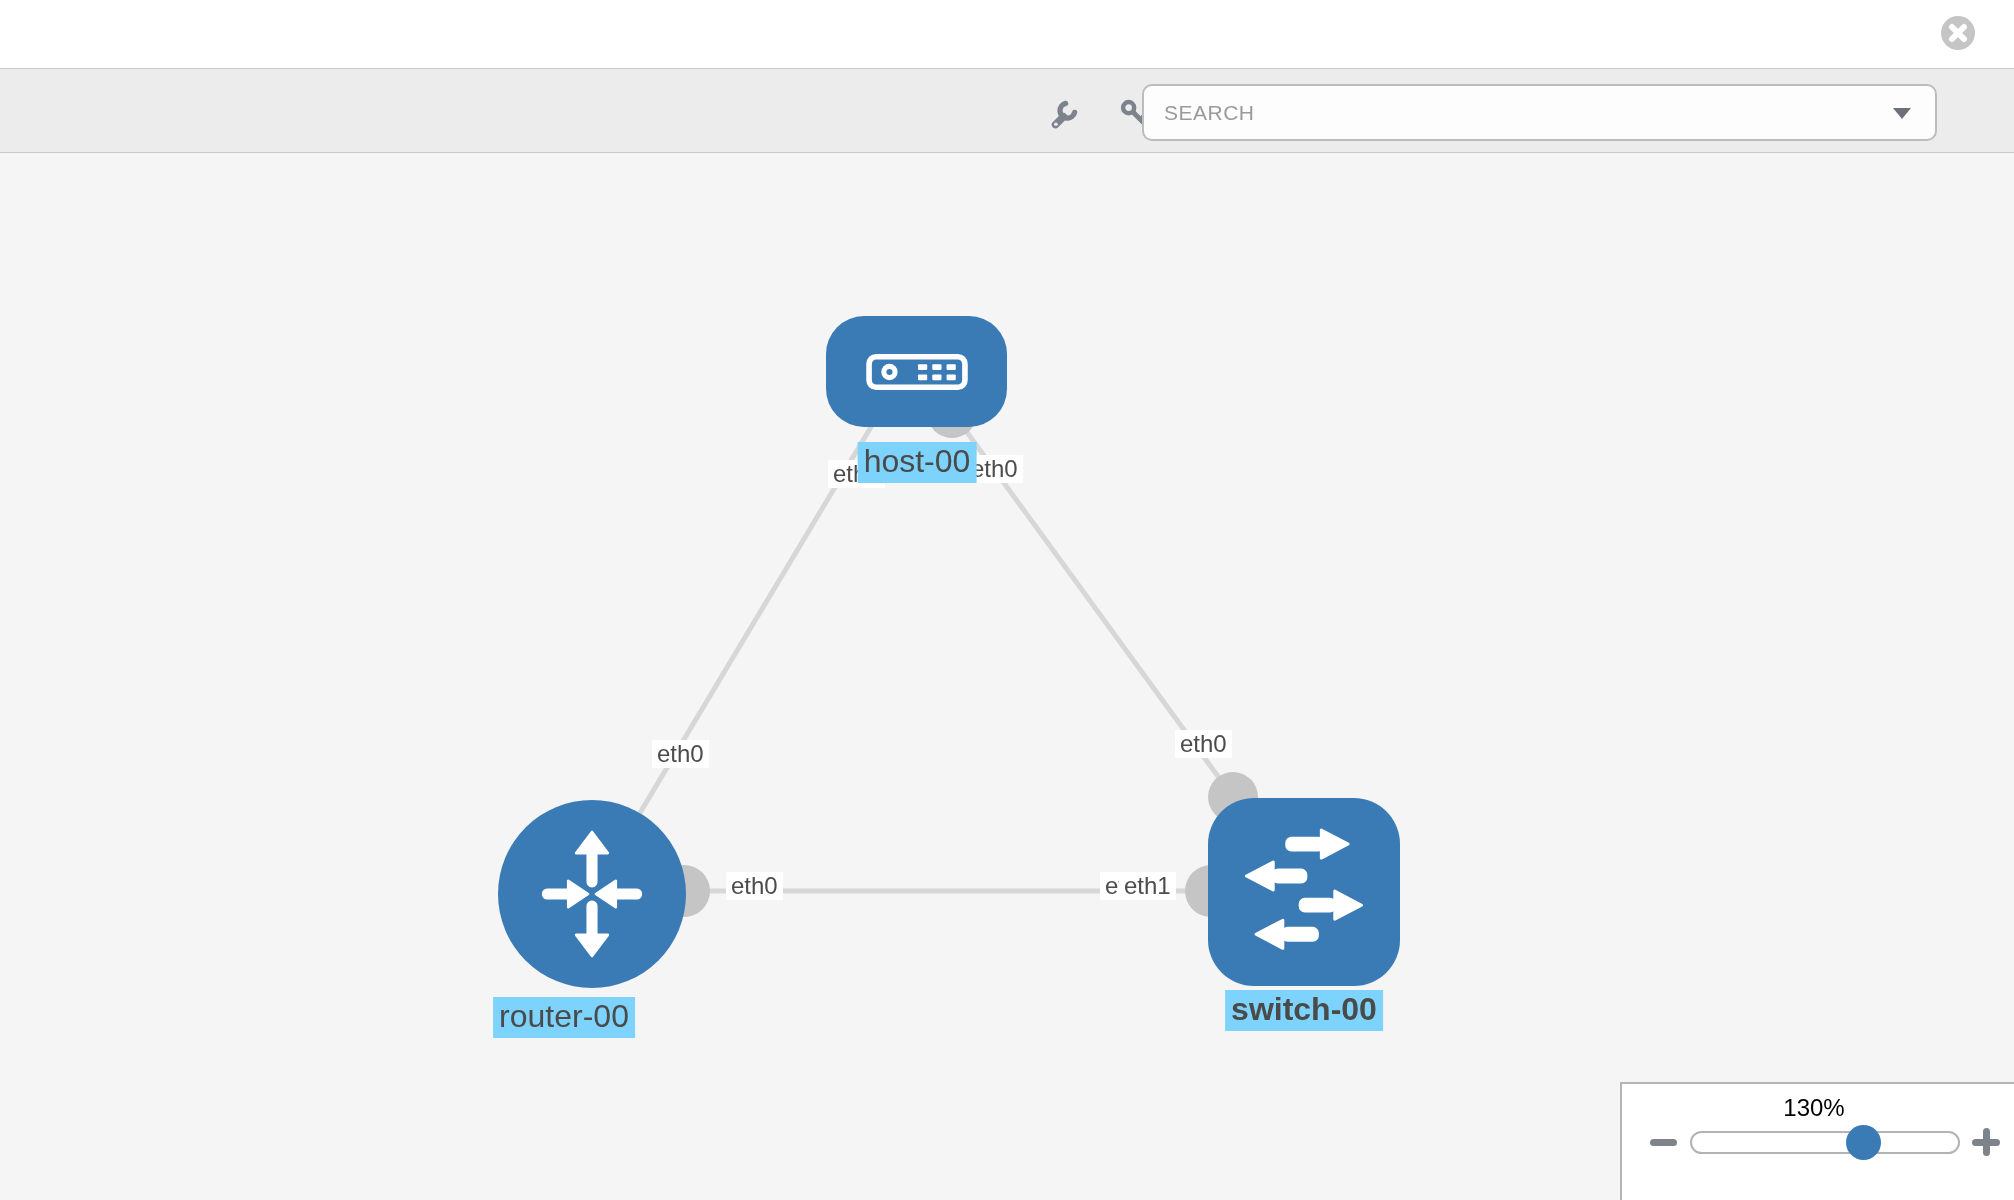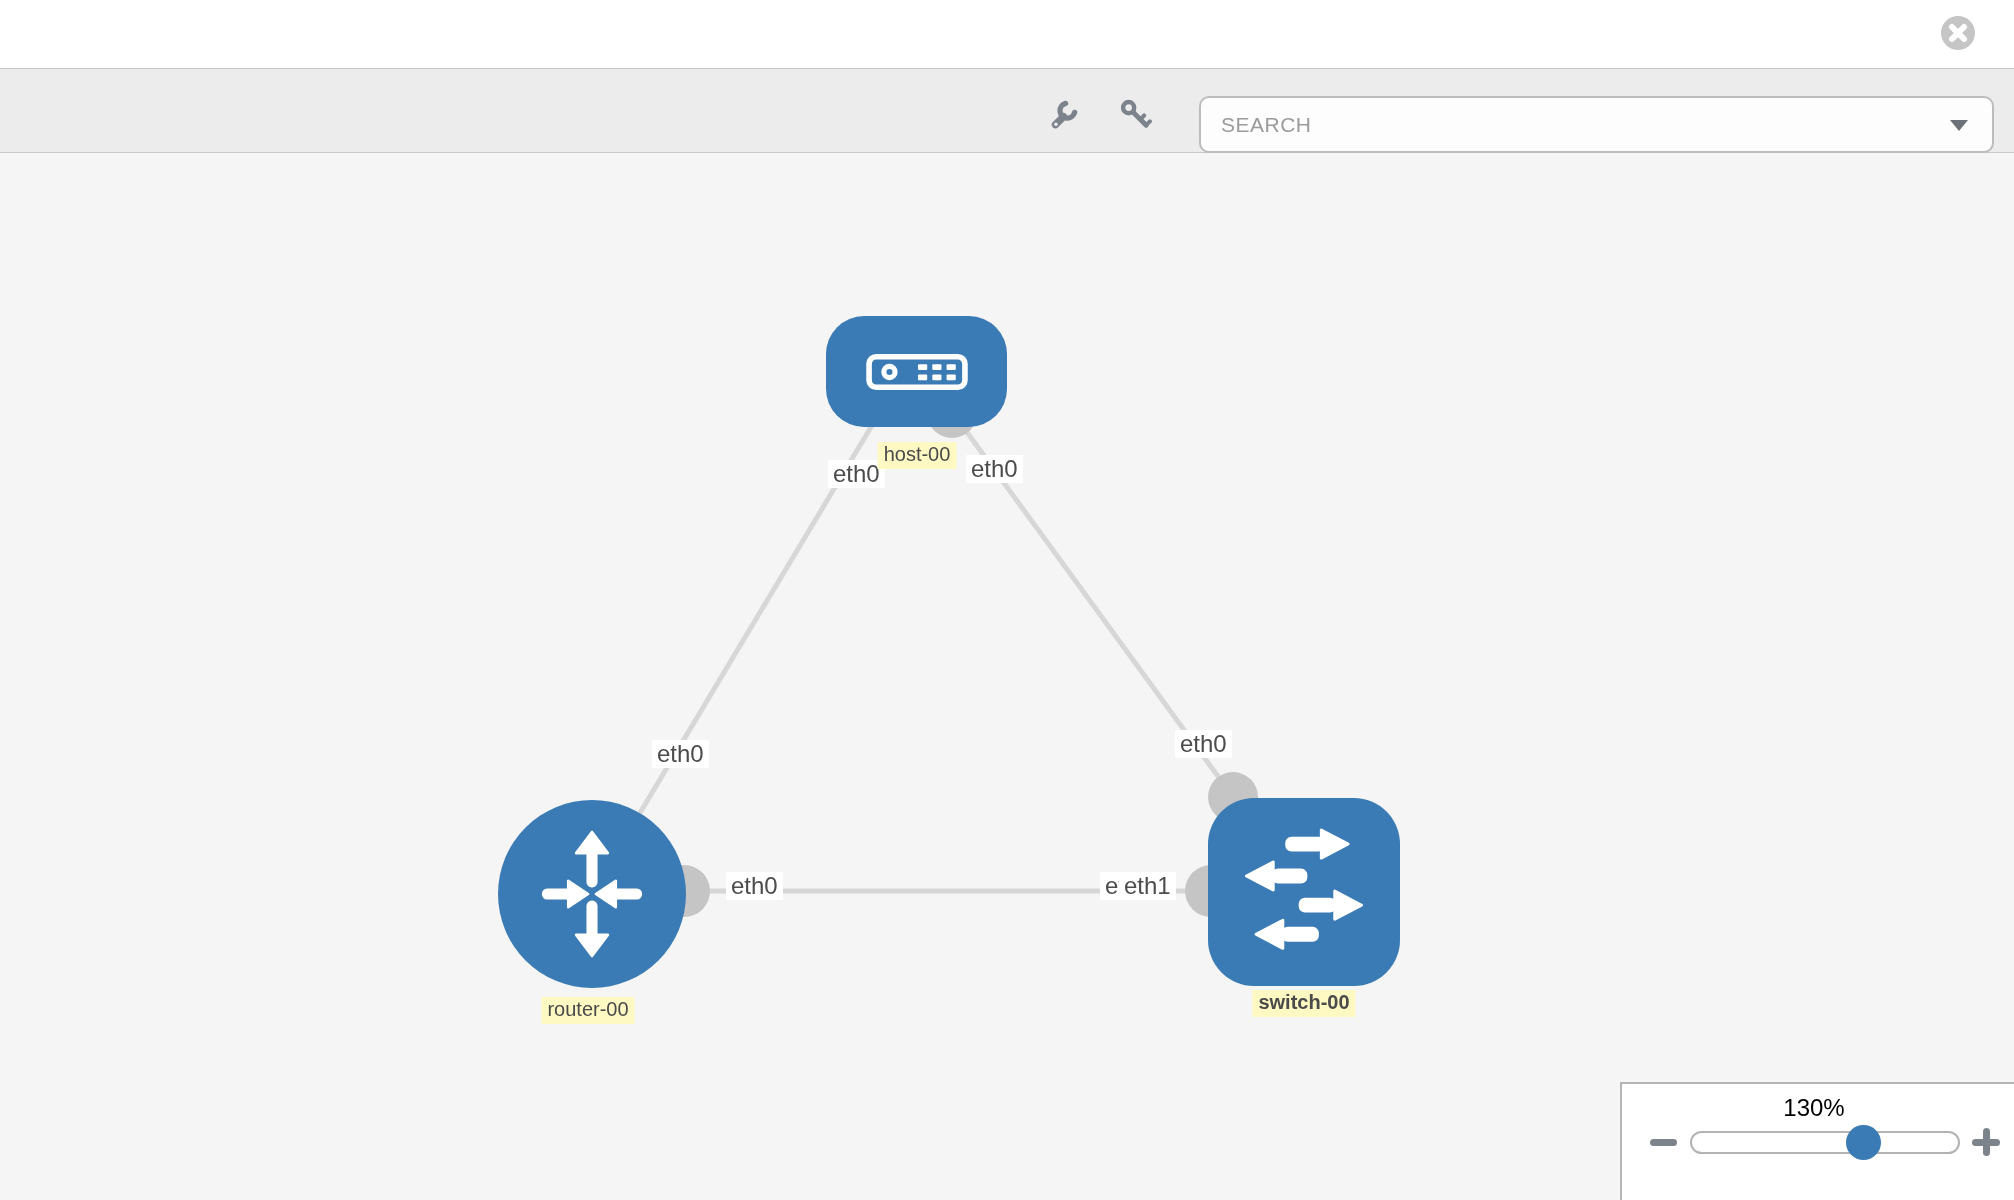--- a/index.html
+++ b/index.html
@@ -24,22 +24,22 @@
   .tool-icon{position:absolute;top:28px;width:34px;height:34px;}
   
   .canvas{position:absolute;left:0;top:154px;width:2014px;height:1046px;background:#f5f5f5;
     overflow:hidden;}
   .topo-svg{position:absolute;left:0;top:0;}
   .node{position:absolute;background:#3b7bb5;}
   .node-host{left:826px;top:162px;width:181px;height:111px;border-radius:38px;}
   .node-router{left:498px;top:646px;width:188px;height:188px;border-radius:50%;}
   .node-switch{left:1208px;top:644px;width:192px;height:188px;border-radius:46px;}
   .node svg{position:absolute;left:50%;top:50%;transform:translate(-50%,-50%);}
-  .node-label{position:absolute;transform:translateX(-50%);background:#fef9c3;color:#4a4a4a;
-    font-size:20px;padding:1px 6px 3px 6px;white-space:nowrap;}
+  .node-label{position:absolute;transform:translateX(-50%);background:#7dd3fc;color:#4a4a4a;
+    font-size:32px;padding:1px 6px 3px 6px;white-space:nowrap;}
   .iface-label{position:absolute;background:#ffffff;color:#4c4c4c;font-size:24px;
     height:26px;line-height:26px;padding:1px 5px;white-space:nowrap;}
   
   .zoom-panel{position:absolute;left:1620px;top:928px;width:420px;height:170px;background:#ffffff;
     border:2px solid #b5b5b5;box-sizing:border-box;}
   .zoom-level{position:absolute;left:192px;top:10px;transform:translateX(-50%);font-size:24px;
     color:#000000;}
   .zoom-minus{position:absolute;left:28px;top:55px;width:27px;height:7px;border-radius:3.5px;
     background:#7d838a;cursor:pointer;}
   .zoom-track{position:absolute;left:68px;top:47px;width:270px;height:23px;border:2px solid #b3b3b3;
@@ -73,21 +73,21 @@
     <circle cx="8.4" cy="25.6" r="1.7" fill="#ececec"></circle>
   </svg>
 
   <svg class="tool-icon" style="left:1118px;" viewBox="0 0 32 32">
     <circle cx="10" cy="10" r="5.2" fill="none" stroke="#7d838c" stroke-width="4.2"></circle>
     <line x1="14.5" y1="14.5" x2="26.5" y2="26.5" stroke="#7d838c" stroke-width="4.6" stroke-linecap="round"></line>
     <line x1="21" y1="21" x2="24.6" y2="17.4" stroke="#7d838c" stroke-width="3.8" stroke-linecap="round"></line>
     <line x1="26.5" y1="26.5" x2="30" y2="23" stroke="#7d838c" stroke-width="3.8" stroke-linecap="round"></line>
   </svg>
 
-  <div class="select-box" style="left:1199px;width:795px;margin-top:12px;">
+  <div class="select-box" style="left:1142px;width:795px;">
     <span class="select-label">SEARCH</span>
     <span class="dd-arrow"></span>
   </div>
 </div>
 
 <div class="canvas">
 
   <svg class="topo-svg z1" width="2014" height="1046" viewBox="0 0 2014 1046">
     <line x1="880" y1="258" x2="592" y2="739" stroke="#d7d7d7" stroke-width="5"></line>
     <line x1="953" y1="259" x2="1233" y2="643" stroke="#d7d7d7" stroke-width="5"></line>
@@ -136,21 +136,21 @@
         <polygon points="20,41.5 34,34 34,49"></polygon>
         <rect x="48" y="53.8" width="18" height="6.4" rx="2.5"></rect>
         <polygon points="80,57 66,49.5 66,64.5"></polygon>
         <rect x="39" y="69.3" width="18" height="6.4" rx="2.5"></rect>
         <polygon points="25,72.5 39,65 39,80"></polygon>
       </g>
     </svg>
   </div>
 
   <div class="node-label z3" style="left:917px;top:288px;">host-00</div>
-  <div class="node-label z3" style="left:588px;top:843px;">router-00</div>
+  <div class="node-label z3" style="left:564px;top:843px;">router-00</div>
   <div class="node-label z3" style="left:1304px;top:836px;font-weight:bold;">switch-00</div>
 
   <div class="iface-label z2" style="left:828px;top:306px;">eth0</div>
   <div class="iface-label z2" style="left:652px;top:586px;">eth0</div>
   <div class="iface-label z2" style="left:966px;top:301px;">eth0</div>
   <div class="iface-label z2" style="left:1175px;top:576px;">eth0</div>
   <div class="iface-label z2" style="left:726px;top:718px;">eth0</div>
   <div class="iface-label z2" style="left:1100px;top:718px;">eth0</div>
   <div class="iface-label z3" style="left:1119px;top:718px;">eth1</div>
 

